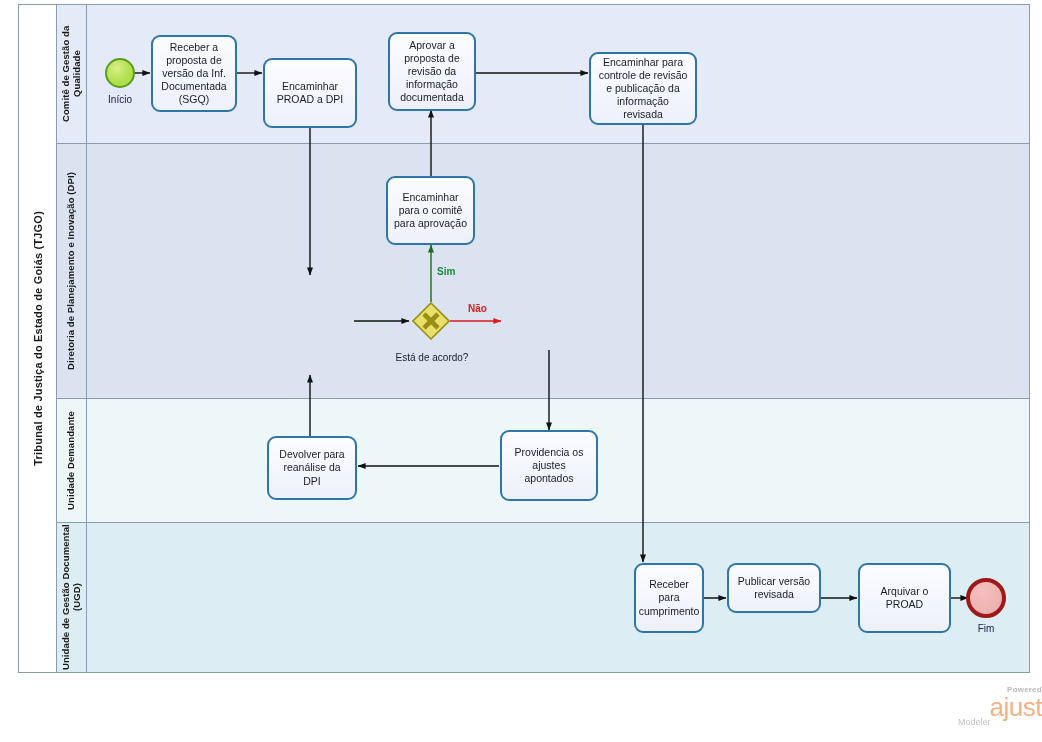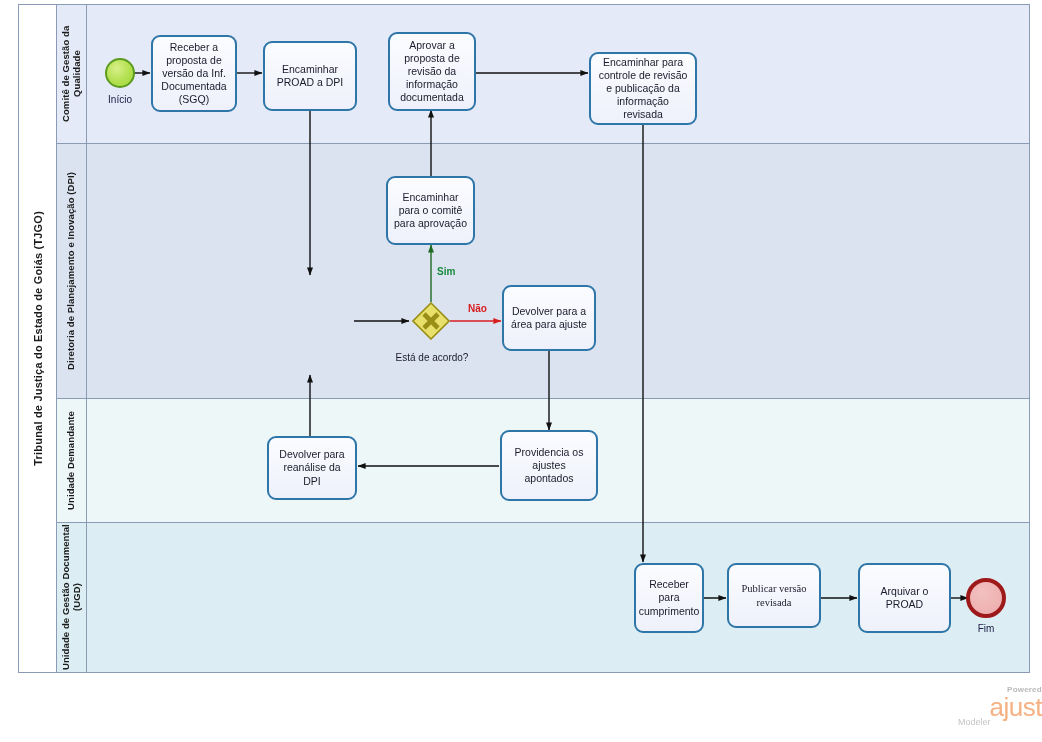--- a/index.html
+++ b/index.html
@@ -298,38 +298,37 @@
   </svg>
 
   <div class="event start" style="left:105px; top:58px; width:30px; height:30px;"></div>
   <div class="event-label" style="left:90px; top:94px; width:60px;">Início</div>
 
   <div class="event end" style="left:966px; top:578px; width:40px; height:40px;"></div>
   <div class="event-label" style="left:956px; top:623px; width:60px;">Fim</div>
 
   <div class="task" style="left:151px; top:35px; width:86px; height:77px;">Receber a proposta de versão da Inf. Documentada (SGQ)</div>
 
-  <div class="task" style="left:263px; top:41px; width:94px; height:70px;">Encaminhar PROAD a DPI</div>
+  <div class="task" style="left:263px; top:58px; width:94px; height:70px;">Encaminhar PROAD a DPI</div>
 
   <div class="task" style="left:388px; top:32px; width:88px; height:79px;">Aprovar a proposta de revisão da informação documentada</div>
 
   <div class="task" style="left:589px; top:52px; width:108px; height:73px;">Encaminhar para controle de revisão e publicação da informação revisada</div>
 
   <div class="task" style="left:386px; top:176px; width:89px; height:69px;">Encaminhar para o comitê para aprovação</div>
 
 
-  <div class="task" style="left:502px; top:285px; width:94px; height:66px;">Devolver para a área para ajuste</div>
 
   <div class="task" style="left:267px; top:436px; width:90px; height:64px;">Devolver para reanálise da DPI</div>
 
   <div class="task" style="left:500px; top:430px; width:98px; height:71px;">Providencia os ajustes apontados</div>
 
   <div class="task" style="left:634px; top:563px; width:70px; height:70px;">Receber para cumprimento</div>
 
-  <div class="task" style="left:727px; top:563px; width:94px; height:65px;font-family:Liberation Serif, serif;">Publicar versão revisada</div>
+  <div class="task" style="left:727px; top:563px; width:94px; height:50px;">Publicar versão revisada</div>
 
   <div class="task" style="left:858px; top:563px; width:93px; height:70px;">Arquivar o PROAD</div>
 
   <div class="gateway" style="left:412px; top:302px;">
     <svg viewBox="0 0 38 38" width="38" height="38">
       <polygon points="19,1 37,19 19,37 1,19" fill="#e8e06a" stroke="#9a8f16" stroke-width="1.6"></polygon>
       <path d="M12,12 L26,26 M26,12 L12,26" stroke="#9a8f16" stroke-width="4.6" stroke-linecap="butt" fill="none"></path>
     </svg>
   </div>
   <div class="gateway-label" style="left:371px; top:352px; width:122px;">Está de acordo?</div>

